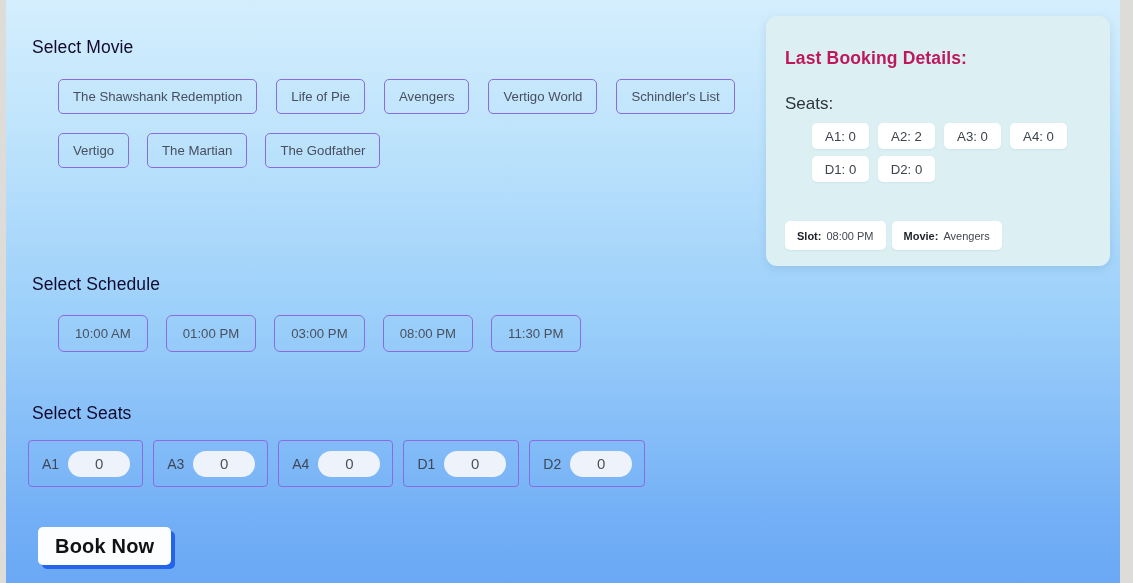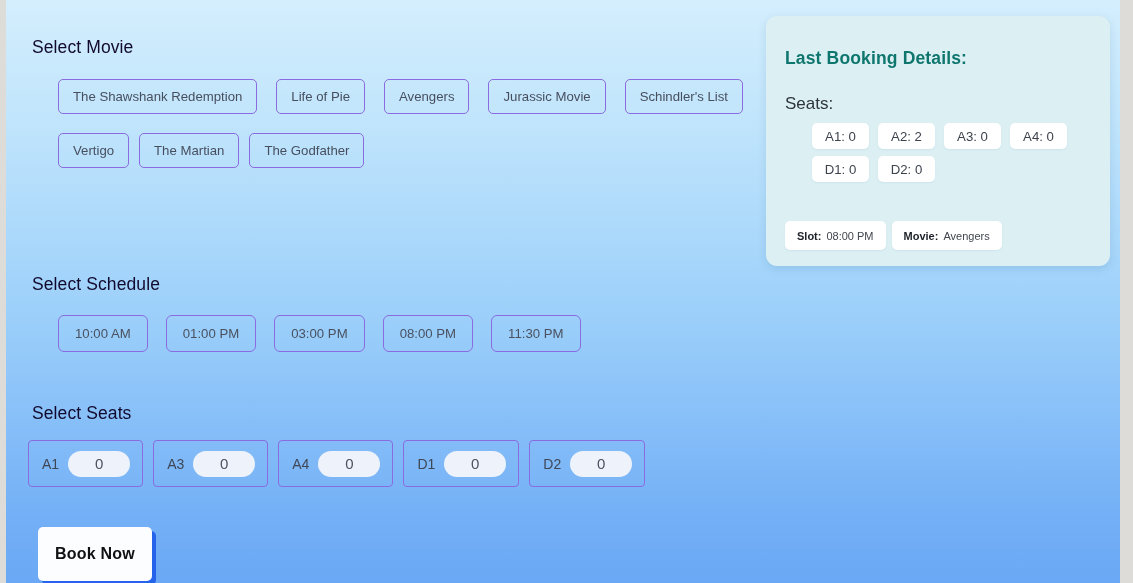--- a/index.html
+++ b/index.html
@@ -86,25 +86,25 @@
     font-family: "Liberation Sans", sans-serif;
     text-align: center;
     padding: 0;
   }
   .seat-input.filled { background: #fdfeff; width: 66px; color: #2f3540; }
 
   
   #book-now {
     position: absolute;
     left: 32px; top: 527px;
-    height: 54px;
+    height: 38px;
     padding: 0 17px;
     background: #fbfdff;
     color: #111;
-    font-size: 16px;
+    font-size: 20px;
     font-weight: bold;
     font-family: "Liberation Sans", sans-serif;
     border: none;
     border-radius: 5px;
     box-shadow: 4px 4px 0 0 #2563eb;
     cursor: pointer;
     display: flex; align-items: center; justify-content: center;
     letter-spacing: .2px;
   }
 
@@ -112,21 +112,21 @@
   #booking-panel {
     position: absolute;
     left: 760px; top: 16px;
     width: 344px; height: 250px;
     background: #dcf0f4;
     border-radius: 11px;
     box-shadow: 0 3px 9px rgba(60,110,150,.17);
   }
   #panel-title {
     position: absolute; left: 19px; top: 32px;
-    font-size: 17.5px; font-weight: bold; color: #0f766e;
+    font-size: 17.5px; font-weight: bold; color: #be185d;
     letter-spacing: .15px;
   }
   #seats-label {
     position: absolute; left: 19px; top: 78px;
     font-size: 17px; color: #2e343c;
   }
   #panel-seat-rows {
     position: absolute; left: 46px; top: 107px;
     display: flex; flex-direction: column; gap: 7px;
   }
@@ -165,25 +165,25 @@
 <body>
 
 <div id="app">
 
   <div class="heading" style="left:26px; top:37px;">Select Movie</div>
 
   <div class="chip-row" id="movie-row-1" style="left:33px; top:79px; gap:19px;">
       <button class="chip">The Shawshank Redemption</button>
       <button class="chip">Life of Pie</button>
       <button class="chip">Avengers</button>
-      <button class="chip">Jurassic Movie</button>
+      <button class="chip">Vertigo World</button>
       <button class="chip">Schindler's List</button>
     </div>
 
-  <div class="chip-row" id="movie-row-2" style="left:33px; top:133px; gap:10px;">
+  <div class="chip-row" id="movie-row-2" style="left:33px; top:133px; gap:18px;">
       <button class="chip">Vertigo</button>
       <button class="chip">The Martian</button>
       <button class="chip">The Godfather</button>
     </div>
 
   <div class="heading" style="left:26px; top:274px;">Select Schedule</div>
 
   <div class="chip-row" id="schedule-row" style="left:33px; top:315px; gap:18px;">
       <button class="chip-sched">10:00 AM</button>
       <button class="chip-sched">01:00 PM</button>

